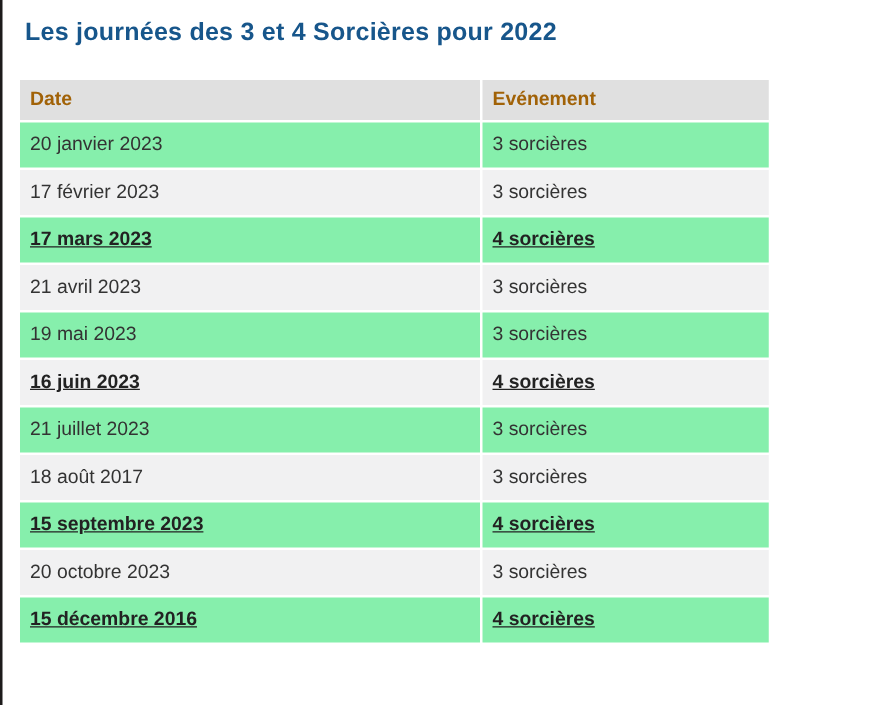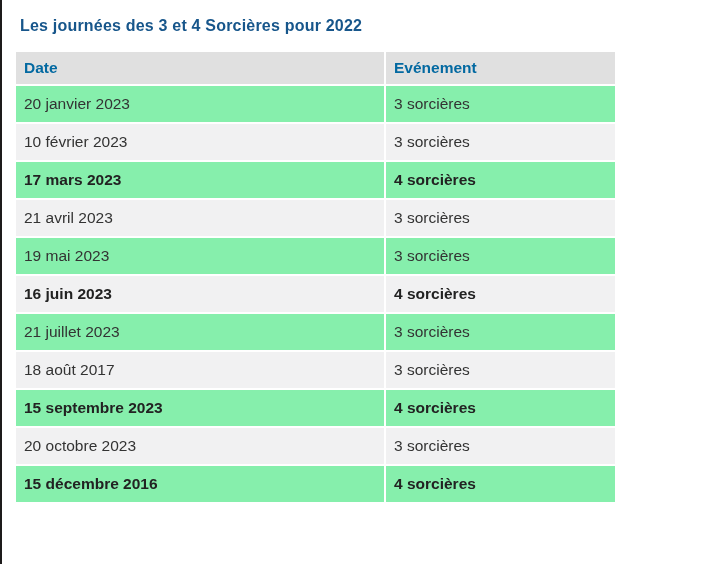--- a/index.html
+++ b/index.html
@@ -17,59 +17,60 @@
   }
   .left-border {
     position: absolute;
     left: 0;
     top: 0;
     width: 2px;
     height: 564px;
     background: var(--left-border, #1d1b1b);
   }
   .page-title {
-    margin: 14px 0 12px 20px;
-    font-size: 16px;
+    margin: 14px 0 24px 20px;
+    font-size: 20px;
     line-height: 24px;
     font-weight: 700;
     letter-spacing: 0.2px;
     color: var(--title-blue, #17568b);
   }
   table.events {
     margin-left: 14px;
     width: 603px;
     border-collapse: separate;
     border-spacing: 2px;
     table-layout: fixed;
   }
   col.date-col   { width: 368px; }
   col.event-col  { width: 229px; }
   th {
     background: var(--header-bg, #e0e0e0);
     text-align: left;
     font-size: 15.5px;
     font-weight: 700;
-    color: #0369a1;
+    color: #a16207;
     padding: 7px 8px;
     line-height: 18px;
   }
   td {
     font-size: 15.5px;
     font-weight: 400;
     color: var(--body-text, #333333);
     padding: 9px 8px;
     line-height: 18px;
     background: #86efac;
   }
   tbody tr:nth-child(even) td {
     background: var(--alt-row-bg, #f1f1f2);
   }
   tbody tr.highlight td {
     font-weight: 700;
     color: #222222;
+    text-decoration: underline;
   }
 </style>
 </head>
 <body>
 
 <div class="left-border"></div>
 
 <main>
   <h1 class="page-title">Les journées des 3 et 4 Sorcières pour 2022</h1>
 
@@ -84,21 +85,21 @@
         <th>Evénement</th>
       </tr>
     </thead>
     <tbody>
   <tr>
     <td>20 janvier 2023</td>
     <td>3 sorcières</td>
   </tr>
 
   <tr>
-    <td>10 février 2023</td>
+    <td>17 février 2023</td>
     <td>3 sorcières</td>
   </tr>
 
   <tr class="highlight">
     <td>17 mars 2023</td>
     <td>4 sorcières</td>
   </tr>
 
   <tr>
     <td>21 avril 2023</td>

